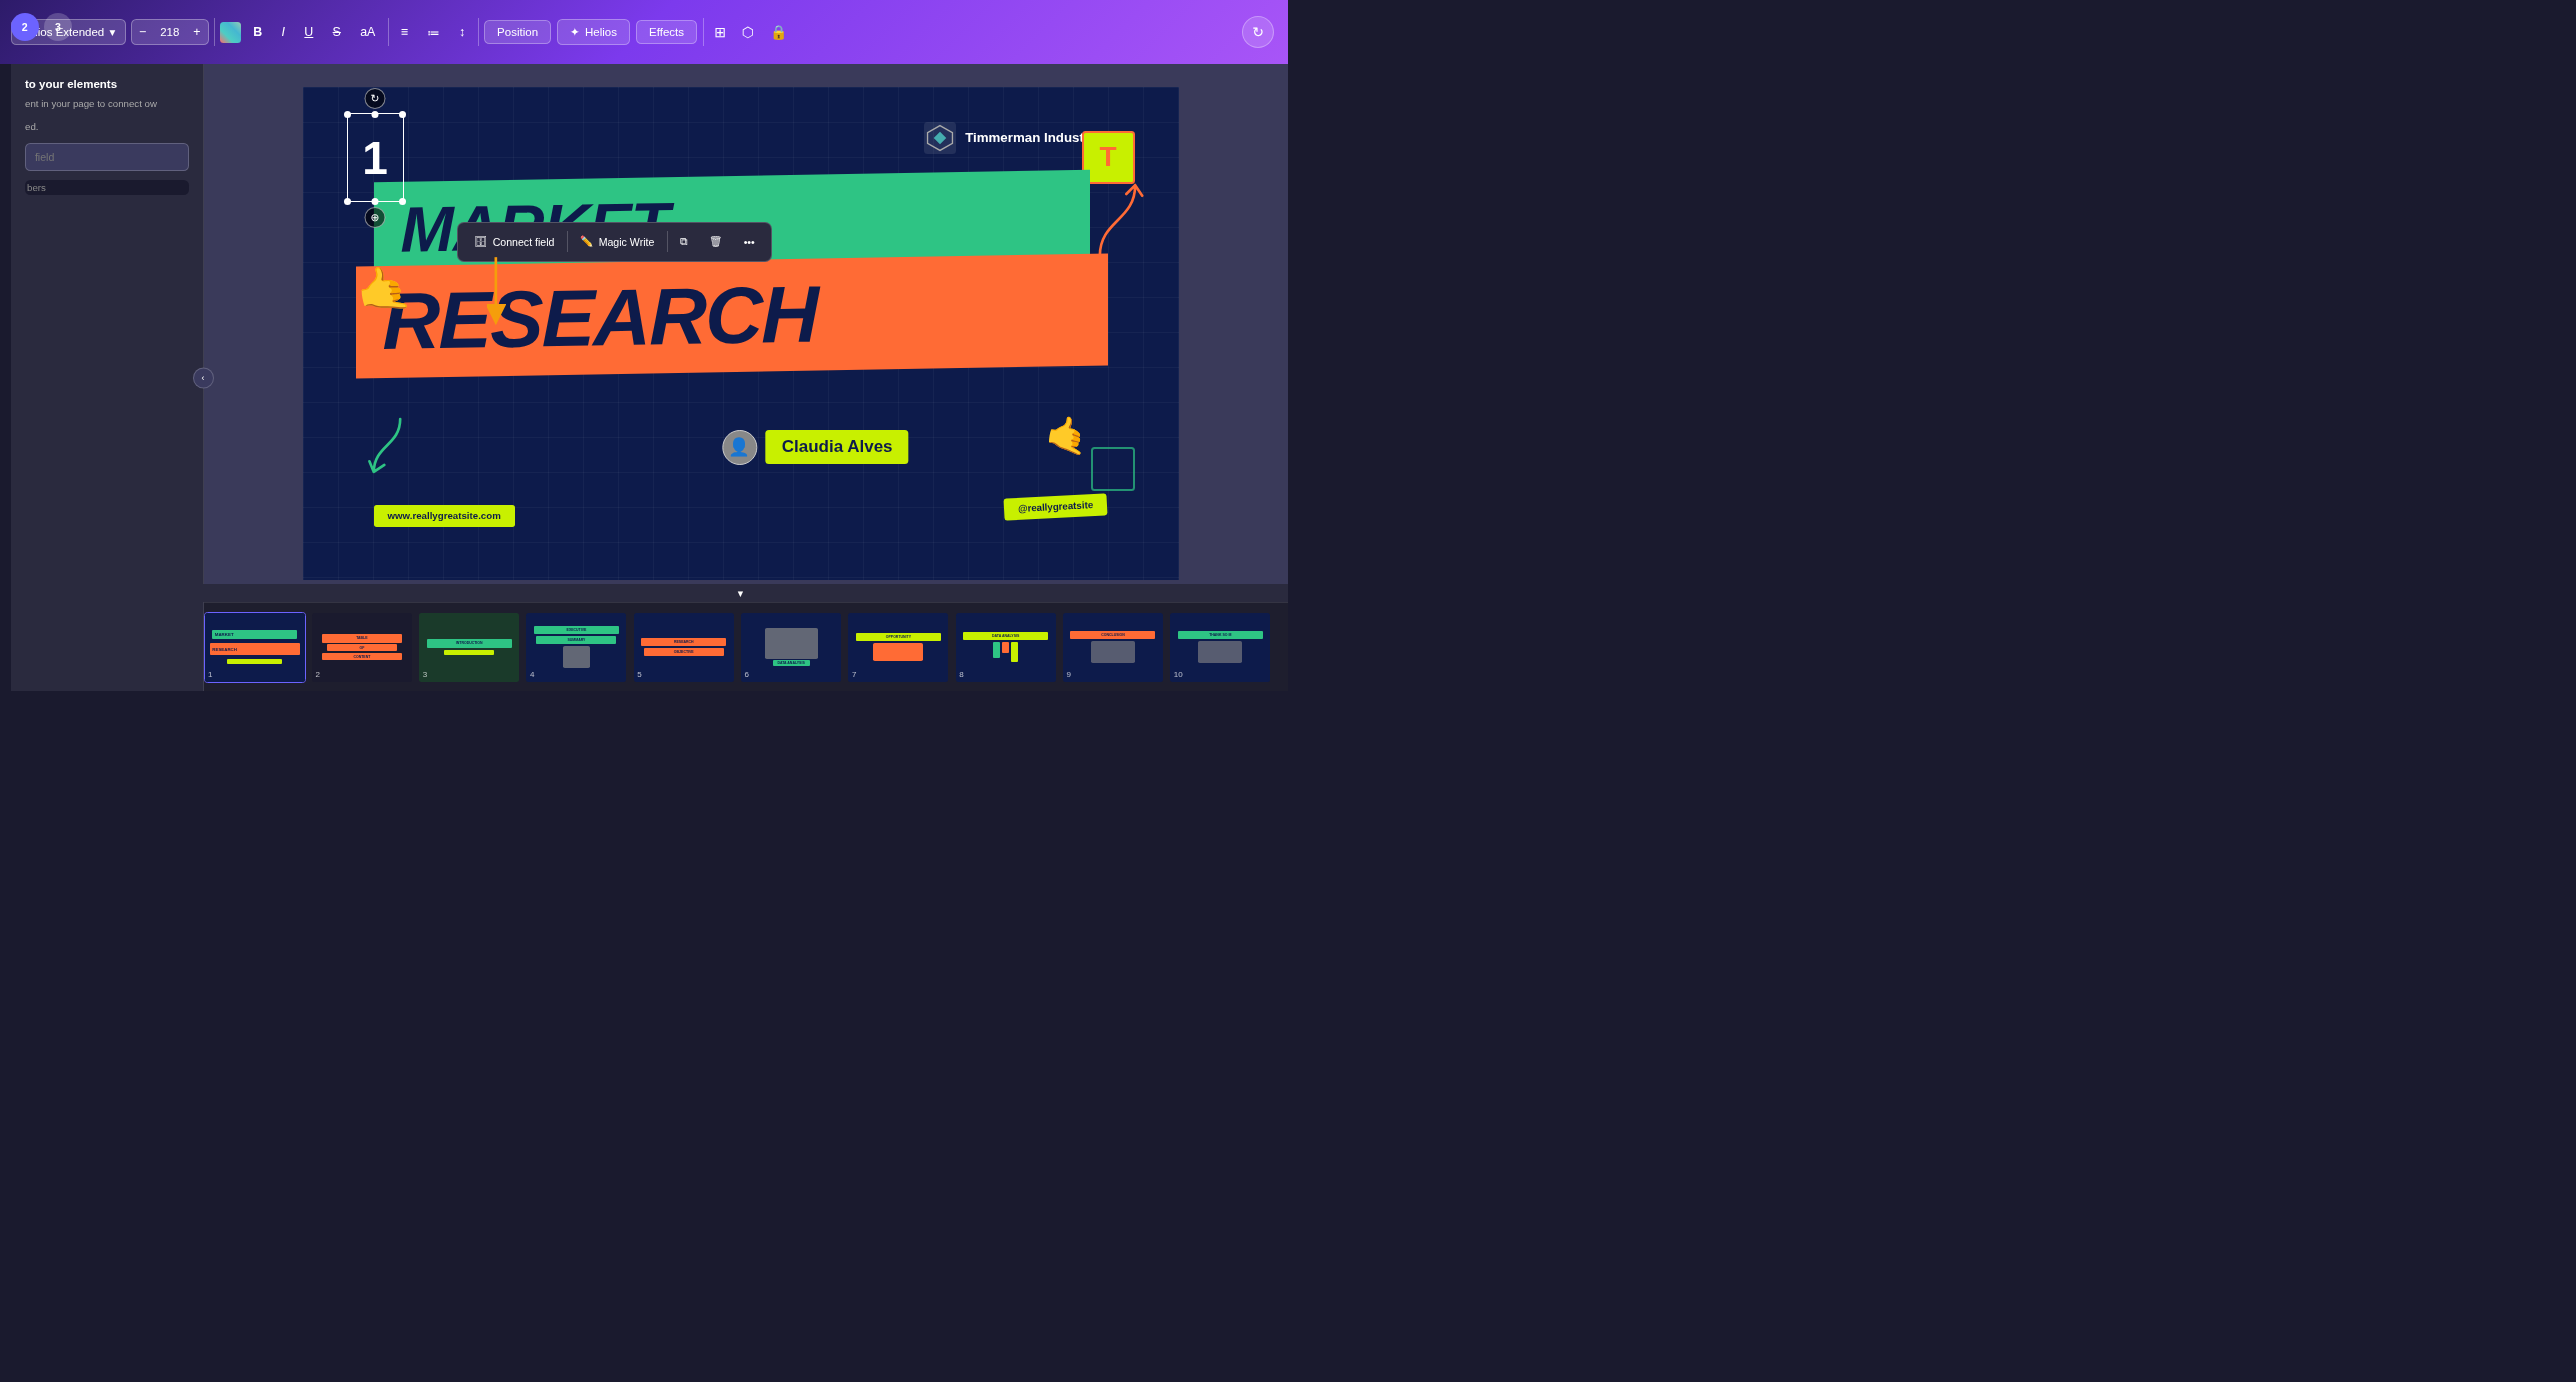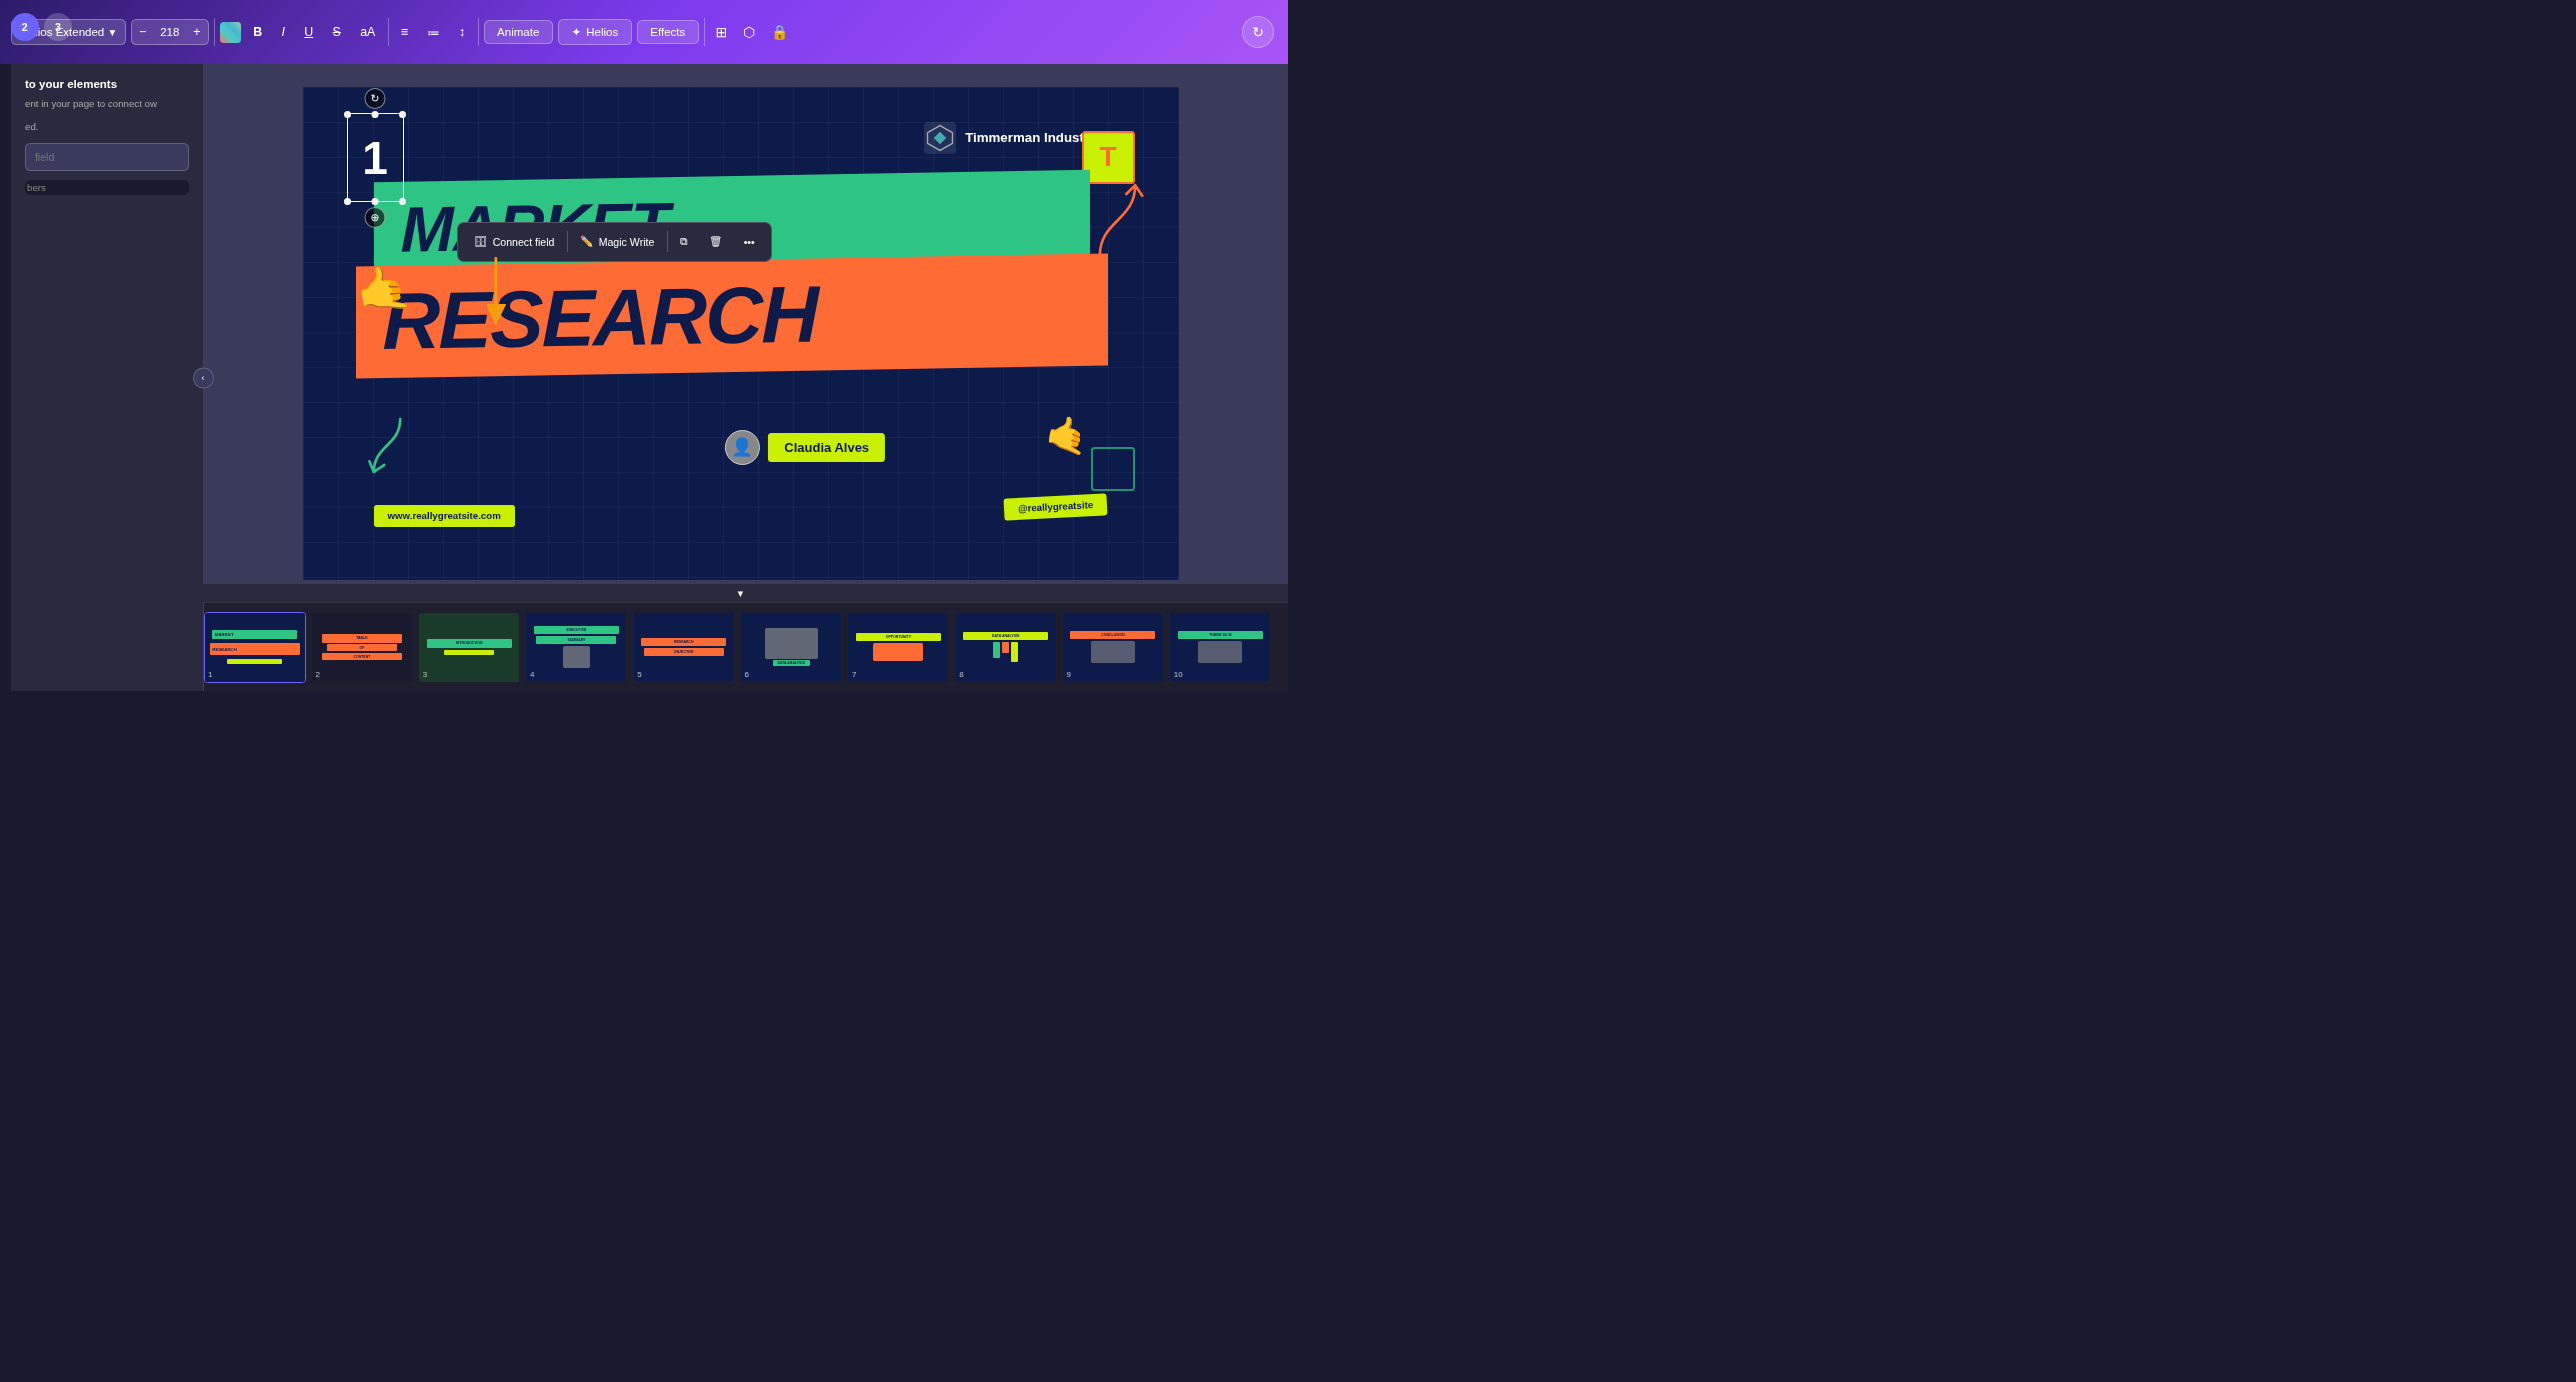--- a/index.html
+++ b/index.html
@@ -319,21 +319,21 @@
       display: flex;
       align-items: center;
       justify-content: center;
       font-size: 17.7px;
     }
     .author-name-badge {
       background: #c8f000;
       padding: 7px 16px;
       border-radius: 3.5px;
       font-weight: 700;
-      font-size: 13px;
+      font-size: 17px;
       color: #0d1b4b;
     }
 
     
     .url-badge-left {
       position: absolute;
       bottom: 53px;
       left: 71px;
       background: #c8f000;
       padding: 5.3px 14px;
@@ -621,21 +621,21 @@
     <button class="tb-btn" style="font-weight:900;">B</button>
     <button class="tb-btn" style="font-style:italic;">I</button>
     <button class="tb-btn" style="text-decoration:underline;">U</button>
     <button class="tb-btn" style="text-decoration:line-through;">S</button>
     <button class="tb-btn">aA</button>
     <div class="toolbar-divider"></div>
     <button class="tb-btn">≡</button>
     <button class="tb-btn">≔</button>
     <button class="tb-btn">↕</button>
     <div class="toolbar-divider"></div>
-    <button class="effects-btn">Animate</button>
+    <button class="effects-btn">Position</button>
     <button class="animate-btn">
       <span>✦</span>
       <span>Helios</span>
     </button>
     <button class="position-btn">Effects</button>
     <div class="toolbar-divider"></div>
     <button class="icon-btn">⊞</button>
     <button class="icon-btn">⬡</button>
     <button class="icon-btn">🔒</button>
   </div>

